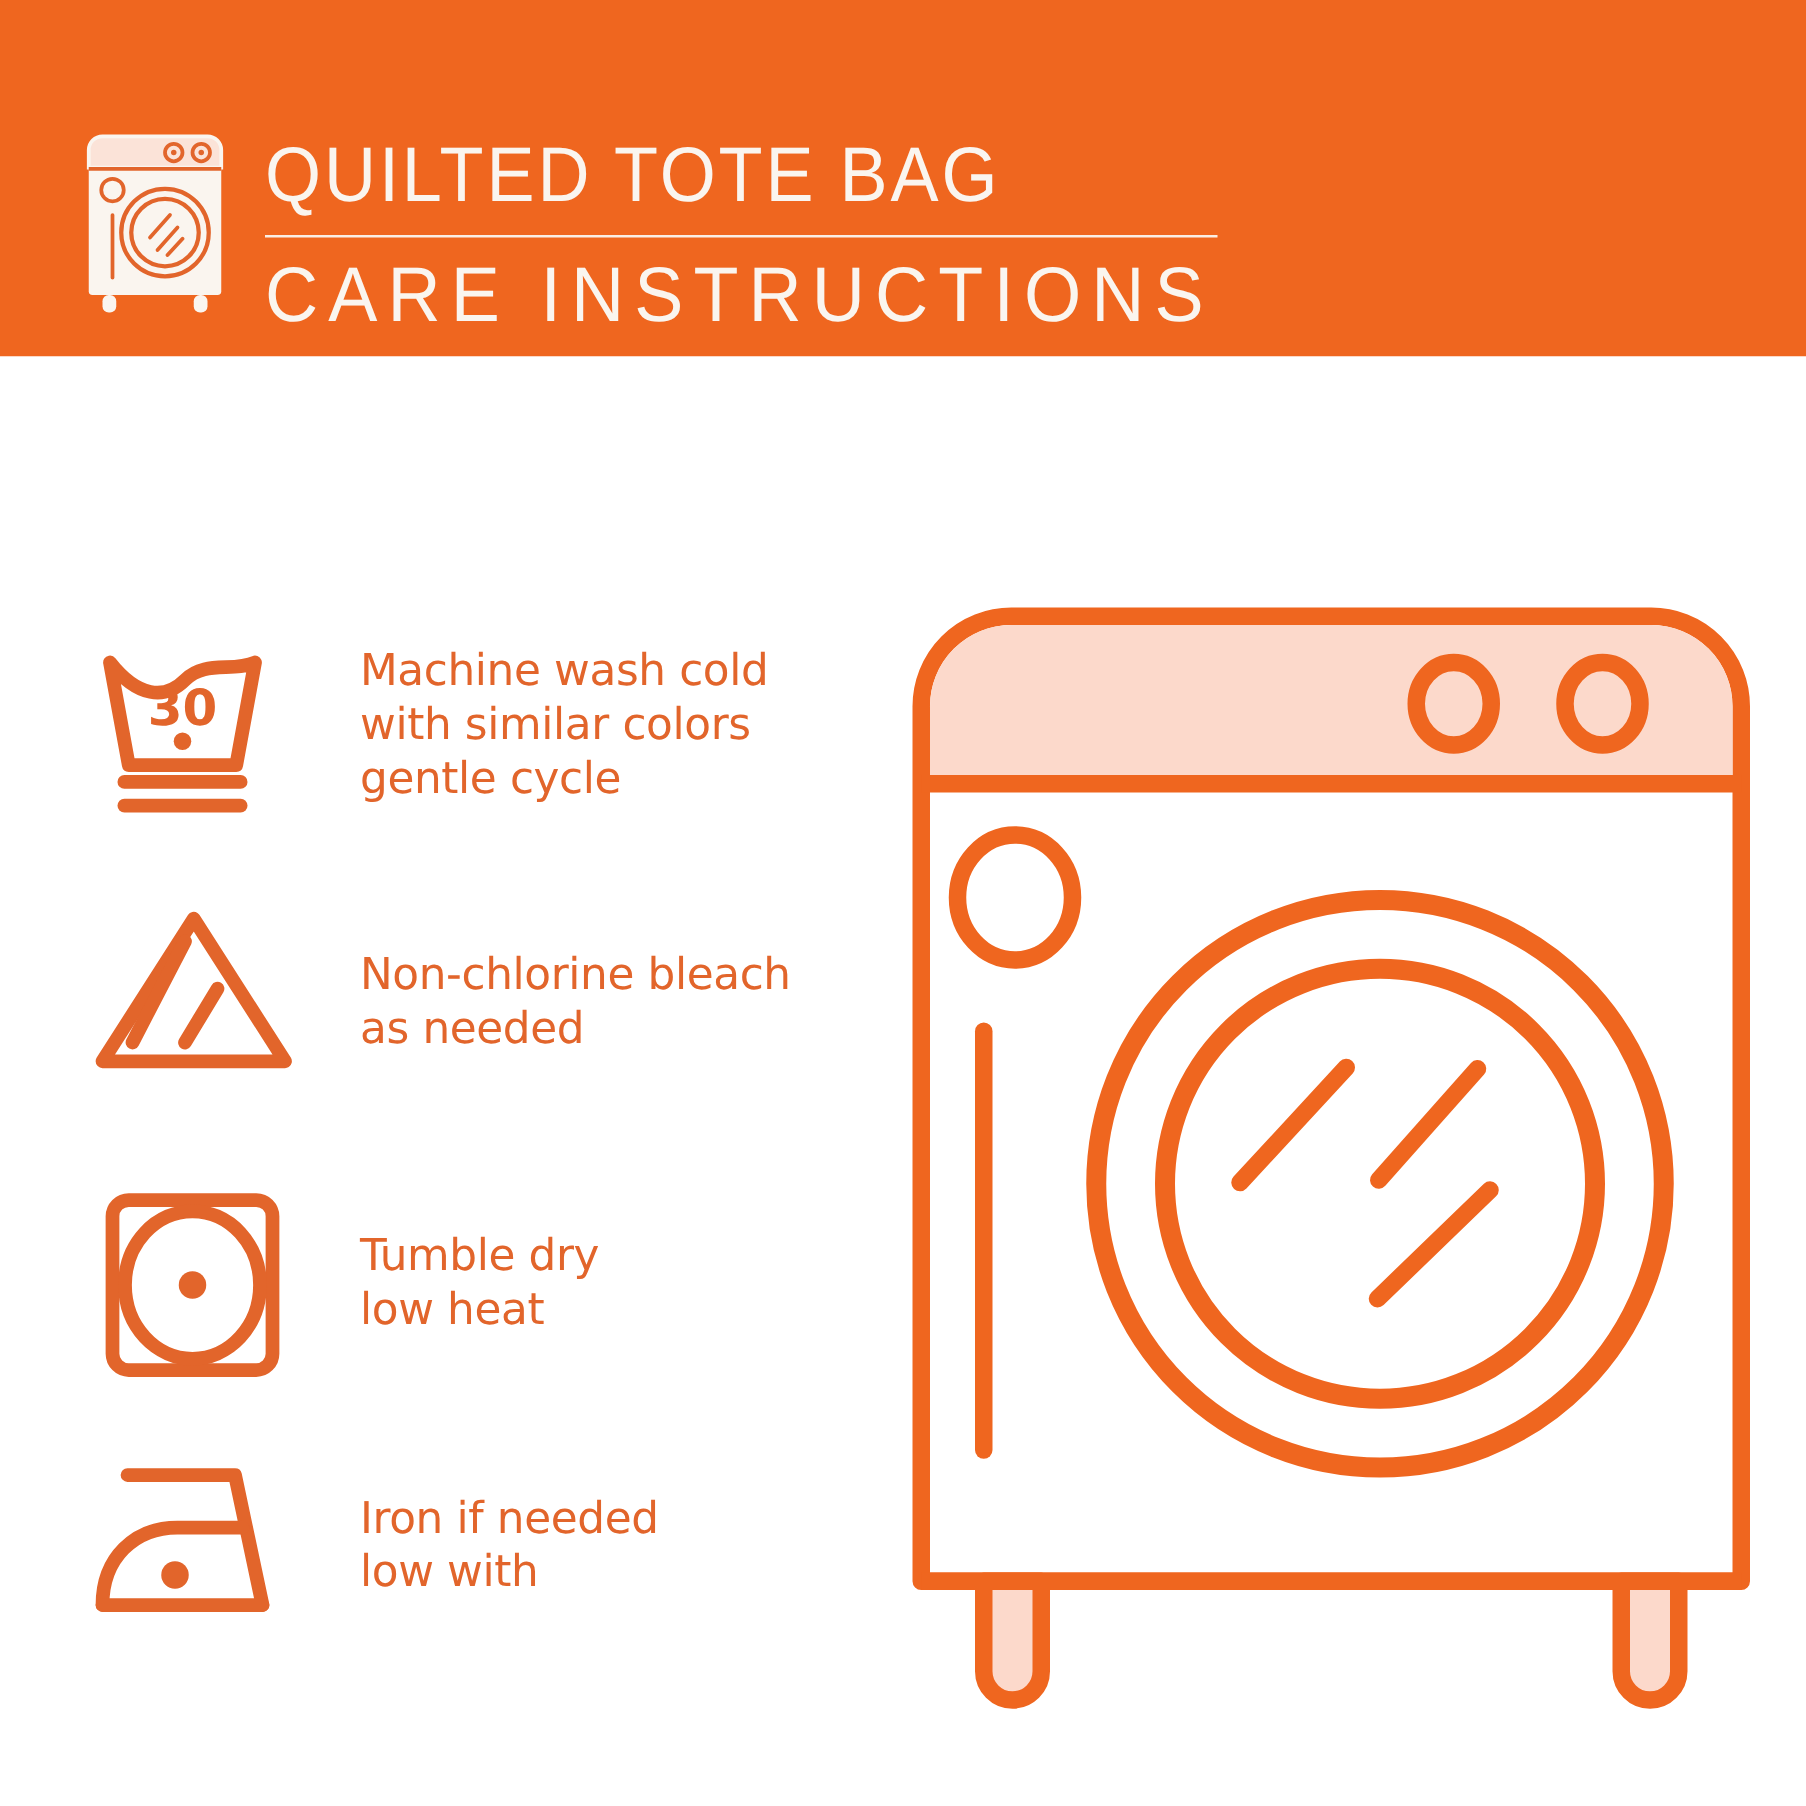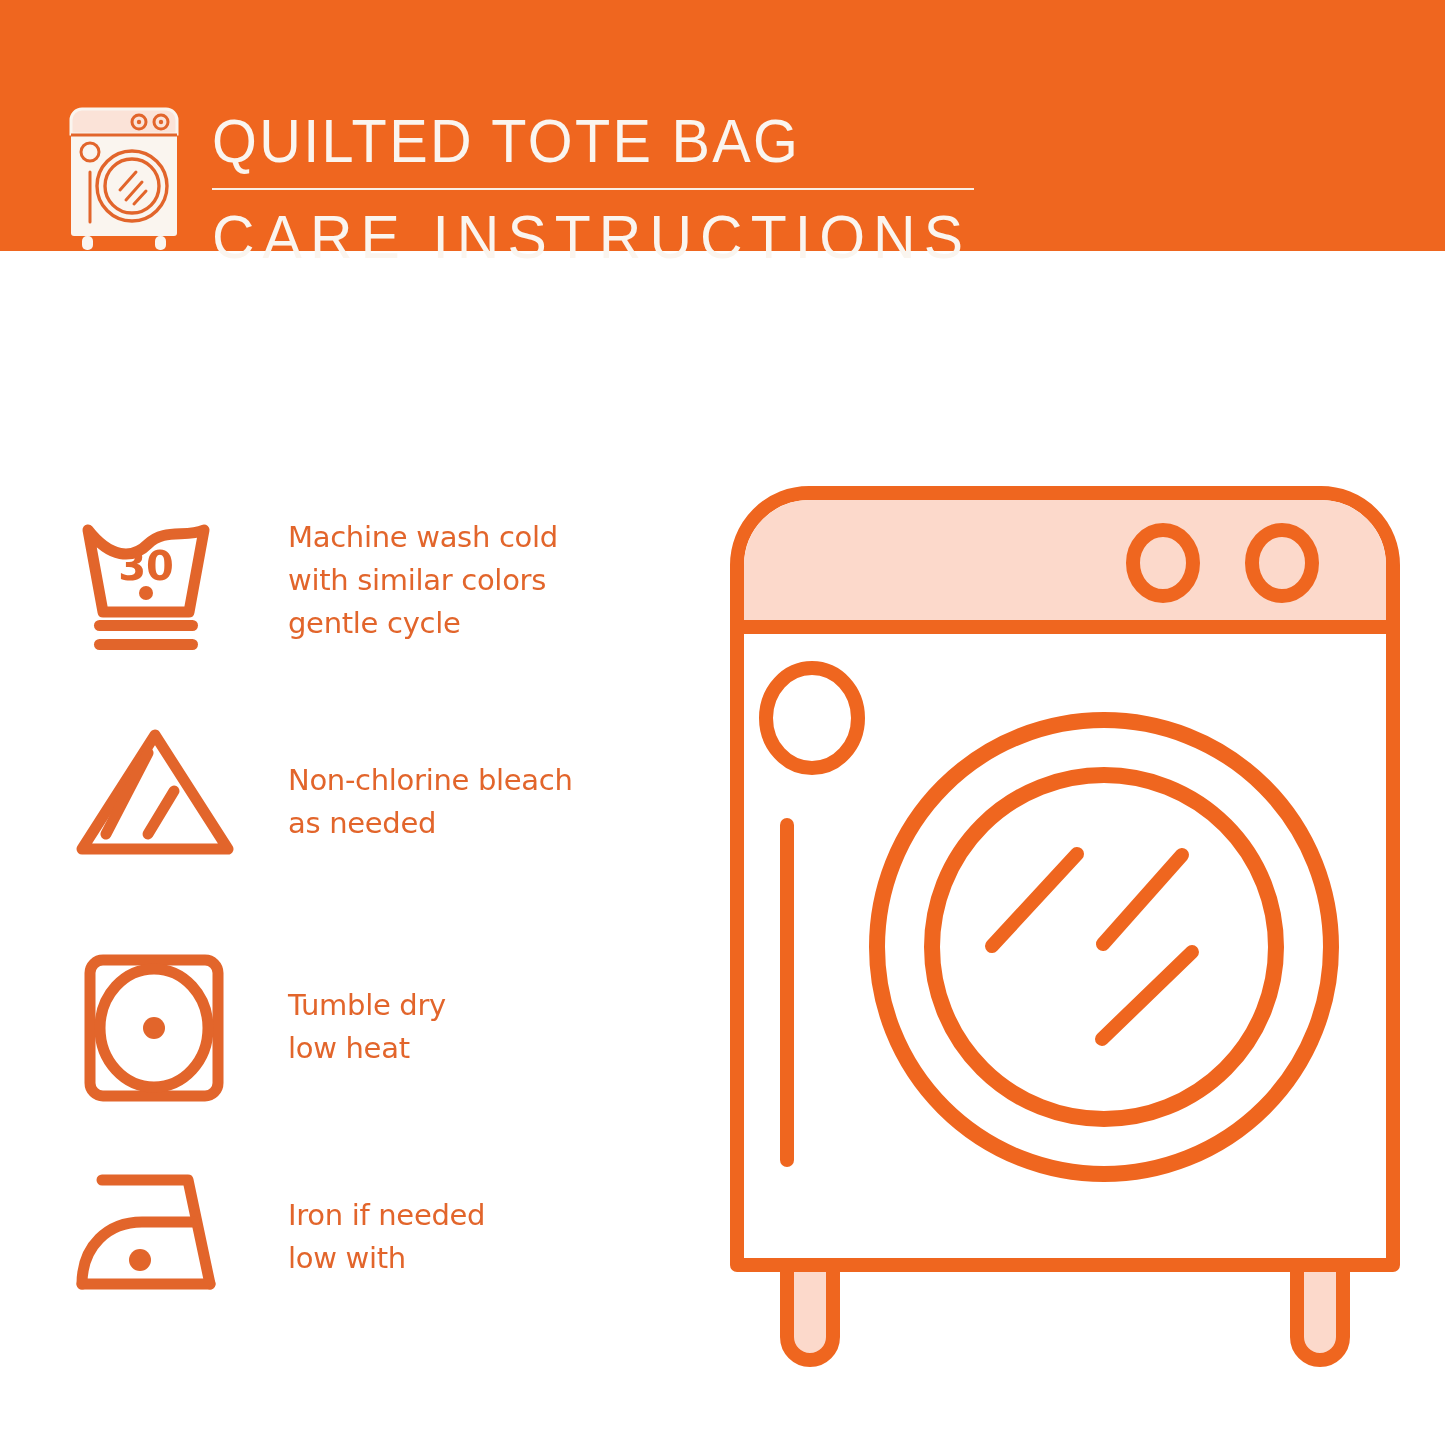--- a/index.html
+++ b/index.html
@@ -17,21 +17,21 @@
     background: #ffffff;
     overflow: hidden;
   }
 
   
   #header {
     position: absolute;
     left: 0;
     top: 0;
     width: 1445px;
-    height: 251px;
+    height: 285px;
     background: #EF661F;
   }
   #header-logo {
     position: absolute;
     left: 66px;
     top: 104px;
     width: 116px;
     height: 148px;
   }
   #header-text {
@@ -89,21 +89,21 @@
     left: 70px;
     top: 0;
     width: 170px;
     height: 170px;
   }
   .care-label {
     position: absolute;
     left: 288px;
     color: #E2652B;
     font-family: "DejaVu Sans", "Liberation Sans", sans-serif;
-    font-size: 29px;
+    font-size: 35px;
     font-weight: 400;
     line-height: 43px;
     letter-spacing: -0.3px;
     white-space: pre-line;
   }
 
   #item-0 { top: 140px; }
   #item-0 .care-icon { top: 10px; }
   #item-0 .care-label { top: 18px; }
 

